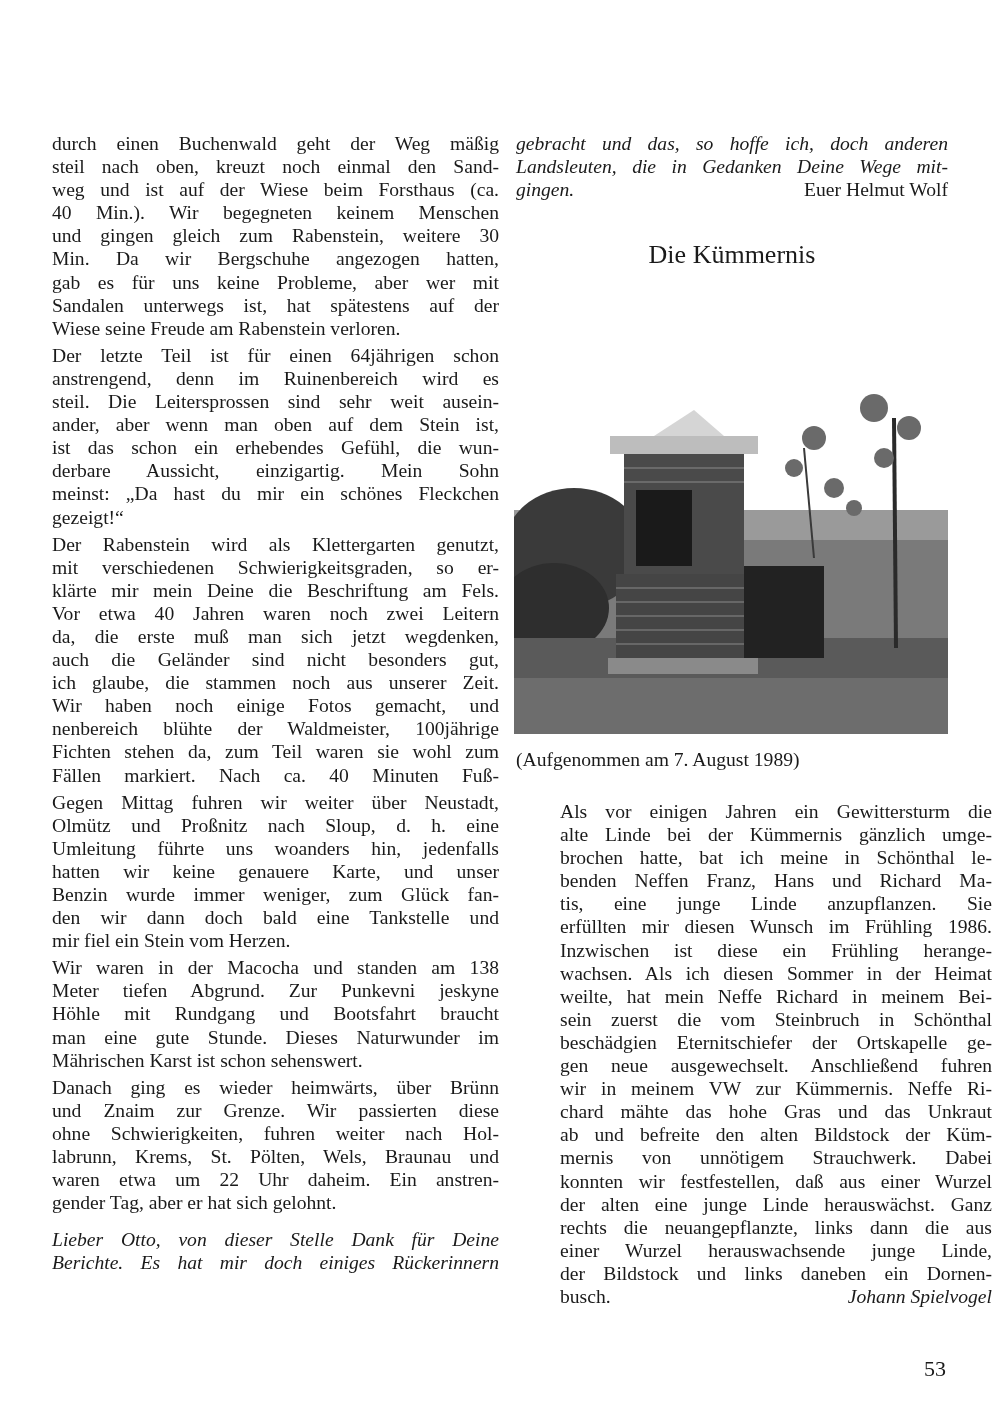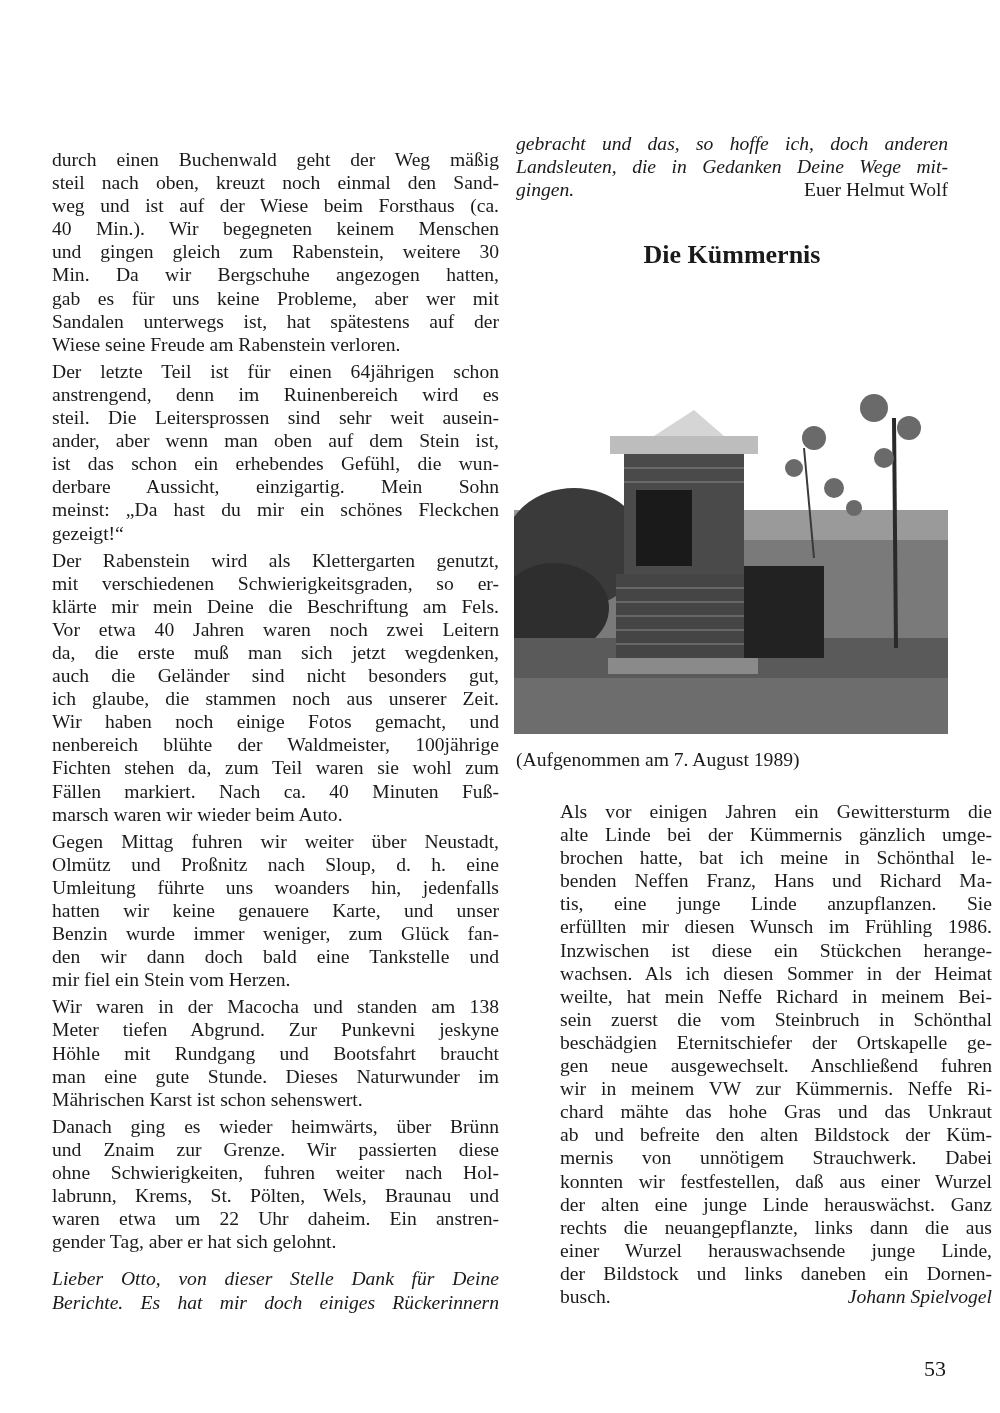--- a/index.html
+++ b/index.html
@@ -1,28 +1,28 @@
 <!DOCTYPE html>
 <html><head>
 <meta charset="utf-8">
 <style>
   html, body { margin: 0; padding: 0; background: #ffffff; }
   body { width: 1000px; height: 1413px; position: relative; overflow: hidden;
          font-family: "Liberation Serif", "DejaVu Serif", serif; color: #1a1a1a; }
   .col { position: absolute; font-size: 19.6px; line-height: 23.1px; text-align: justify; }
-  .col-left { left: 52px; top: 148px; width: 447px; }
+  .col-left { left: 52px; top: 132px; width: 447px; }
   .col-right { left: 516px; top: 132px; width: 432px; }
   .para { margin: 0 0 4px 0; }
   .line { display: block; text-align: justify; text-align-last: justify; white-space: nowrap; }
   .line.last { text-align-last: left; }
   .italic { font-style: italic; }
   .gap { height: 10px; }
   .sign-row { display: flex; justify-content: space-between; }
   .title { position: absolute; left: 516px; top: 240px; width: 432px; text-align: center;
-           font-weight: bold; font-size: 26px; line-height: 30px; }
+           font-weight: normal; font-size: 26px; line-height: 30px; }
   .photo { position: absolute; left: 514px; top: 378px; width: 434px; height: 356px; overflow: hidden; }
   .caption { position: absolute; left: 516px; top: 748px; font-size: 19.6px; line-height: 23px; }
   .col-right2 { position: absolute; left: 516px; top: 800px; width: 432px; font-size: 19.6px; line-height: 23.1px; margin-left: 44px; }
   .pagenum { position: absolute; left: 924px; top: 1334px; font-size: 22px; margin-top: 22px; }
 </style>
 </head>
 <body>
 
 <div class="col col-left">
   <div class="para">
@@ -51,21 +51,20 @@
     <span class="line">mit verschiedenen Schwierigkeitsgraden, so er-</span>
     <span class="line">klärte mir mein Deine die Beschriftung am Fels.</span>
     <span class="line">Vor etwa 40 Jahren waren noch zwei Leitern</span>
     <span class="line">da, die erste muß man sich jetzt wegdenken,</span>
     <span class="line">auch die Geländer sind nicht besonders gut,</span>
     <span class="line">ich glaube, die stammen noch aus unserer Zeit.</span>
     <span class="line">Wir haben noch einige Fotos gemacht, und</span>
     <span class="line">nenbereich blühte der Waldmeister, 100jährige</span>
     <span class="line">Fichten stehen da, zum Teil waren sie wohl zum</span>
     <span class="line">Fällen markiert. Nach ca. 40 Minuten Fuß-</span>
-    <span class="line last">marsch waren wir wieder beim Auto.</span>
   </div>
   <div class="para">
     <span class="line">Gegen Mittag fuhren wir weiter über Neustadt,</span>
     <span class="line">Olmütz und Proßnitz nach Sloup, d. h. eine</span>
     <span class="line">Umleitung führte uns woanders hin, jedenfalls</span>
     <span class="line">hatten wir keine genauere Karte, und unser</span>
     <span class="line">Benzin wurde immer weniger, zum Glück fan-</span>
     <span class="line">den wir dann doch bald eine Tankstelle und</span>
     <span class="line last">mir fiel ein Stein vom Herzen.</span>
   </div>
@@ -153,21 +152,21 @@
 
 <div class="caption">(Aufgenommen am 7. August 1989)</div>
 
 <div class="col-right2">
   <span class="line">Als vor einigen Jahren ein Gewittersturm die</span>
   <span class="line">alte Linde bei der Kümmernis gänzlich umge-</span>
   <span class="line">brochen hatte, bat ich meine in Schönthal le-</span>
   <span class="line">benden Neffen Franz, Hans und Richard Ma-</span>
   <span class="line">tis, eine junge Linde anzupflanzen. Sie</span>
   <span class="line">erfüllten mir diesen Wunsch im Frühling 1986.</span>
-  <span class="line">Inzwischen ist diese ein Stückchen herange-</span>
+  <span class="line">Inzwischen ist diese ein Frühling herange-</span>
   <span class="line">wachsen. Als ich diesen Sommer in der Heimat</span>
   <span class="line">weilte, hat mein Neffe Richard in meinem Bei-</span>
   <span class="line">sein zuerst die vom Steinbruch in Schönthal</span>
   <span class="line">beschädgien Eternitschiefer der Ortskapelle ge-</span>
   <span class="line">gen neue ausgewechselt. Anschließend fuhren</span>
   <span class="line">wir in meinem VW zur Kümmernis. Neffe Ri-</span>
   <span class="line">chard mähte das hohe Gras und das Unkraut</span>
   <span class="line">ab und befreite den alten Bildstock der Küm-</span>
   <span class="line">mernis von unnötigem Strauchwerk. Dabei</span>
   <span class="line">konnten wir festfestellen, daß aus einer Wurzel</span>

